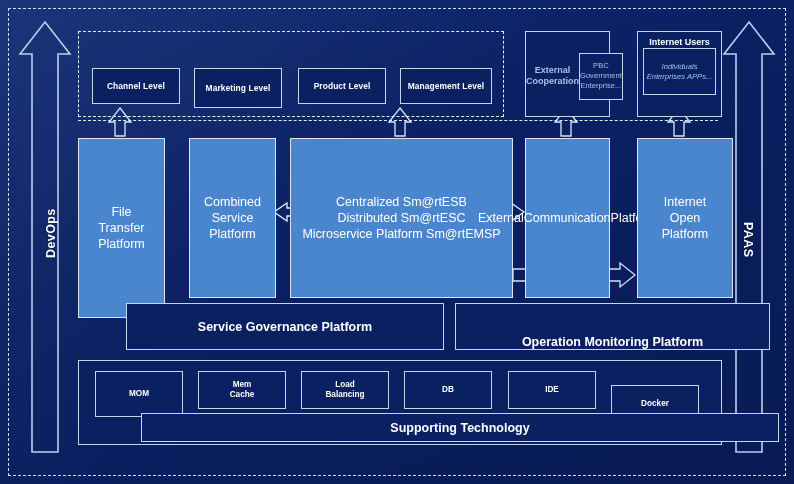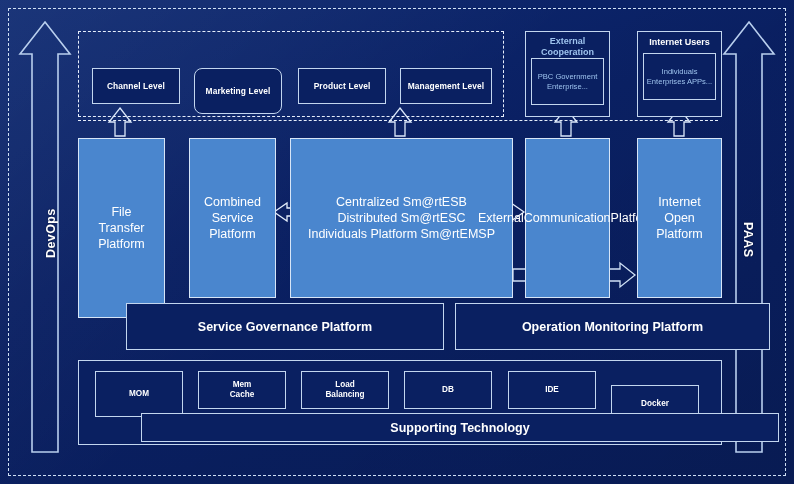--- a/index.html
+++ b/index.html
@@ -113,76 +113,76 @@
   </svg>
 
   <div class="side-label left" style="left:44px;top:258px;">DevOps</div>
   <div class="side-label right" style="left:755px;top:222px;">PAAS</div>
 
   <div class="abs dash-box" style="left:78px;top:31px;width:426px;height:86px;"></div>
 
   <div class="abs dark-box lbl-small" style="left:92px;top:68px;width:88px;height:36px;">
     <span>Channel Level</span>
   </div>
-  <div class="abs dark-box lbl-small" style="left:194px;top:68px;width:88px;height:46px;border-radius:8px;">
+  <div class="abs dark-box lbl-small" style="left:194px;top:68px;width:88px;height:40px;">
     <span>Marketing Level</span>
   </div>
   <div class="abs dark-box lbl-small" style="left:298px;top:68px;width:88px;height:36px;">
     <span>Product Level</span>
   </div>
   <div class="abs dark-box lbl-small" style="left:400px;top:68px;width:92px;height:36px;">
     <span>Management Level</span>
   </div>
 
   <div class="abs" style="left:78px;top:120px;width:640px;height:0;border-top:1.6px dashed #e6eefb;"></div>
 
-  <div class="abs dark-box" style="left:525px;top:31px;width:85px;height:86px;flex-direction:column;justify-content:flex-start;padding-top:4px;">
+  <div class="abs dark-box" style="left:525px;top:31px;width:85px;height:86px;flex-direction:row;justify-content:flex-start;padding-top:4px;">
     <div class="lbl-head light-text" style="line-height:11px;width:100%;">External Cooperation</div>
     <div class="dark-box lbl-tiny light-text" style="margin-top:0;width:71px;height:45px;border-width:1px;">PBC Government Enterprise...</div>
   </div>
 
   <div class="abs dark-box" style="left:637px;top:31px;width:85px;height:86px;flex-direction:column;justify-content:flex-start;padding-top:5px;">
     <div class="lbl-head" style="line-height:11px;width:100%;color:#ffffff;">Internet Users</div>
-    <div class="dark-box lbl-tiny light-text" style="margin-top:5px;width:71px;height:45px;border-width:1px;">Individuals Enterprises APPs...</div>
+    <div class="dark-box lbl-tiny light-text" style="width:71px;height:45px;border-width:1px;font-style:italic;">Individuals Enterprises APPs...</div>
   </div>
 
   <div class="abs blue-box" style="left:78px;top:138px;width:87px;height:180px;flex-direction:column;">
     <div>File</div>
     <div>Transfer</div>
     <div>Platform</div>
   </div>
 
   <div class="abs blue-box" style="left:189px;top:138px;width:87px;height:160px;flex-direction:column;">
     <div>Combined</div>
     <div>Service</div>
     <div>Platform</div>
   </div>
 
   <div class="abs blue-box" style="left:290px;top:138px;width:223px;height:160px;flex-direction:column;">
     <div>Centralized Sm@rtESB</div>
     <div>Distributed Sm@rtESC</div>
-    <div>Individuals Platform Sm@rtEMSP</div>
+    <div>Microservice Platform Sm@rtEMSP</div>
   </div>
 
   <div class="abs blue-box" style="left:525px;top:138px;width:85px;height:160px;flex-direction:row;">
     <div>External</div>
     <div>Communication</div>
     <div>Platform</div>
   </div>
 
-  <div class="abs blue-box" style="left:637px;top:138px;width:85px;height:160px;flex-direction:column;">
+  <div class="abs blue-box" style="left:637px;top:138px;width:96px;height:160px;flex-direction:column;">
     <div>Internet</div>
     <div>Open</div>
     <div>Platform</div>
   </div>
 
   <div class="abs dark-box lbl-mid" style="left:78px;top:303px;width:318px;height:47px;">
     <span>Service Governance Platform</span>
   </div>
-  <div class="abs dark-box lbl-mid" style="left:407px;top:303px;width:315px;height:47px;">
+  <div class="abs dark-box lbl-mid" style="left:407px;top:303px;width:315px;height:47px;align-items:flex-end;">
     <span>Operation Monitoring Platform</span>
   </div>
 
   <div class="abs dark-box" style="left:78px;top:360px;width:644px;height:85px;"></div>
 
   <div class="abs tech-box" style="left:95px;top:371px;width:88px;height:46px;">
     <span>MOM</span>
   </div>
   <div class="abs tech-box" style="left:198px;top:371px;width:88px;height:38px;flex-direction:column;">
     <span>Mem</span>

